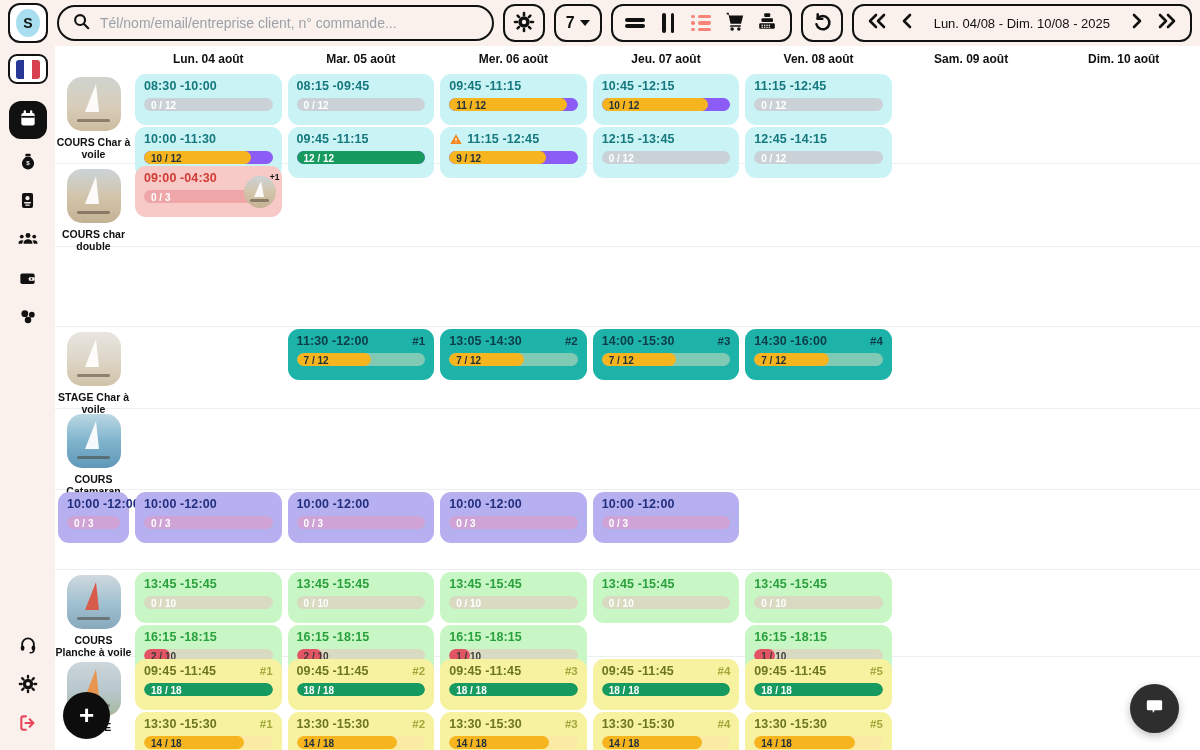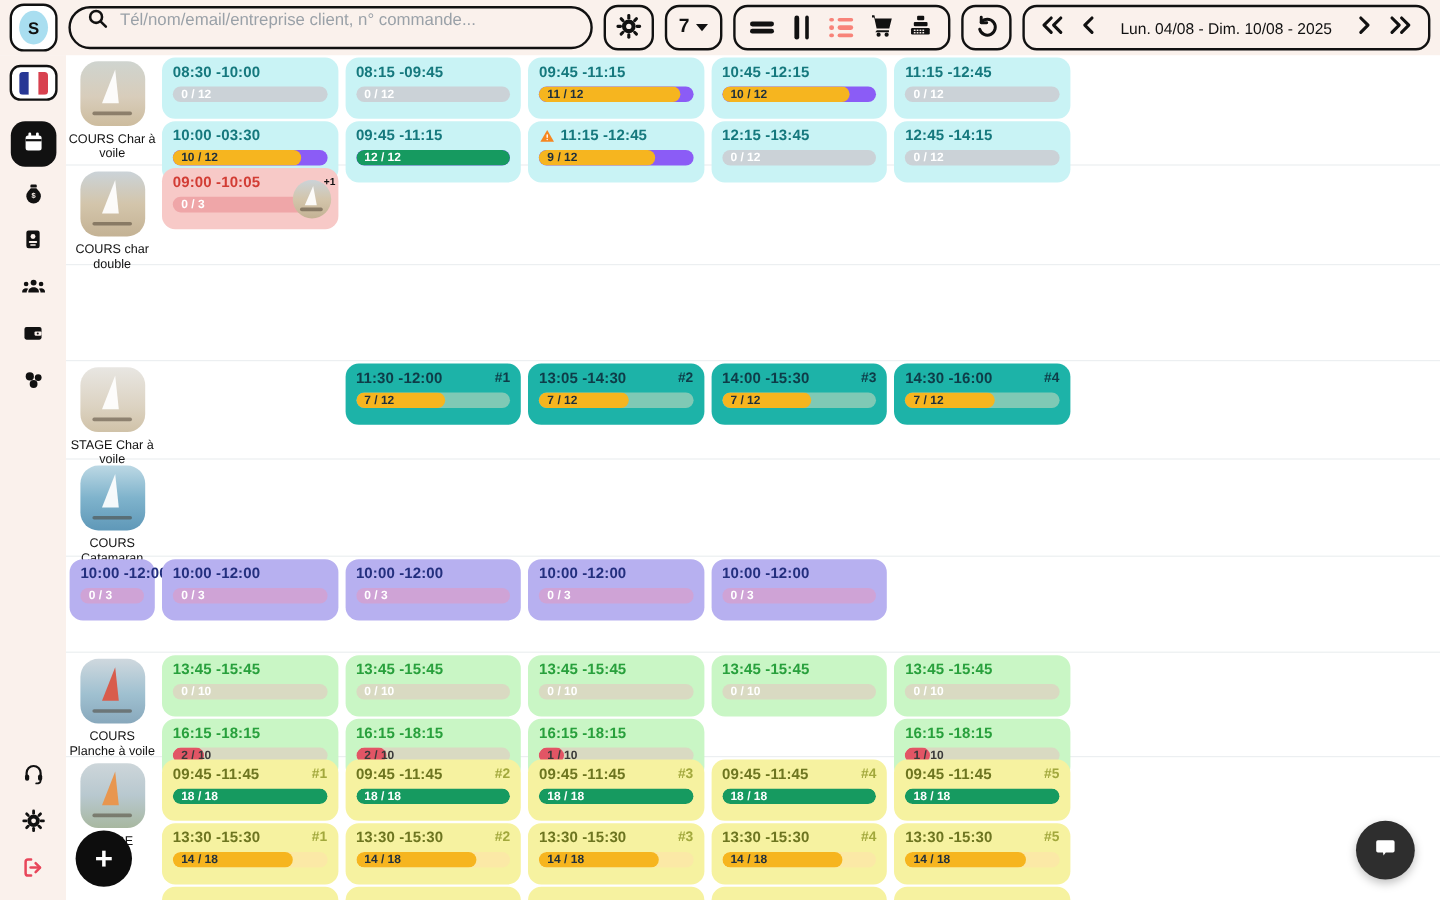--- a/index.html
+++ b/index.html
@@ -9,21 +9,21 @@
   
   .topbar{position:absolute;left:0;top:0;width:1200px;height:46px;background:#faf1ec;
     display:flex;align-items:center;gap:9px;padding:4px 8px;z-index:20}
   .sq-btn{height:38px;border:2.5px solid #111;border-radius:12px;background:#faf1ec;
     display:flex;align-items:center;justify-content:center;cursor:pointer;flex:0 0 auto}
   .avatar-btn{width:40px;height:40px;border:2px solid #111;border-radius:12px;background:#fff;
     display:flex;align-items:center;justify-content:center;flex:0 0 auto}
   .avatar-circle{width:28px;height:28px;border-radius:50%;background:#a9def0;color:#111;
     font-weight:700;font-size:14px;display:flex;align-items:center;justify-content:center}
   .search{flex:1 1 auto;height:36px;border:2.5px solid #111;border-radius:20px;background:#faf1ec;
-    display:flex;align-items:flex-start;padding:0 14px;gap:8px;min-width:0}
+    display:flex;align-items:center;padding:0 14px;gap:8px;min-width:0}
   .search input{border:none;outline:none;background:transparent;flex:1;font-size:14px;
     font-family:"Liberation Sans",sans-serif;color:#333}
   .search input::placeholder{color:#9aa1a8}
   .gear-btn{width:42px}
   .week-btn{width:48px;gap:5px;font-weight:800;font-size:16px;color:#111}
   .caret-down{width:0;height:0;border-left:5px solid transparent;border-right:5px solid transparent;
     border-top:6px solid #111}
   .icon-group{height:38px;border:2.5px solid #111;border-radius:12px;background:#faf1ec;
     display:flex;align-items:center;gap:0;padding:0 6px;flex:0 0 auto}
   .tool{width:33px;height:32px;display:flex;align-items:center;justify-content:center;cursor:pointer}
@@ -71,21 +71,21 @@
   .img2{background:linear-gradient(180deg,#cbd3d8 0%,#d3c5ab 50%,#c4b294 100%)}
   .img3{background:linear-gradient(180deg,#6f9fc0 0%,#9fc3d8 45%,#d9cdb4 75%,#cfc0a4 100%)}
   .img4{background:linear-gradient(180deg,#e8e6e2 0%,#dcd3c2 60%,#d0c2a8 100%)}
   .img5{background:linear-gradient(180deg,#bcd8e4 0%,#7fb3cc 50%,#5f98b8 100%)}
   .img6{background:linear-gradient(180deg,#b9c4e8 0%,#8fb6d4 55%,#6f9fc4 100%)}
   .img6::after{border-bottom-color:#3ec8de}
   .img7{background:linear-gradient(180deg,#cfd8de 0%,#9fc0d0 55%,#88a8bc 100%)}
   .img7::after{border-bottom-color:#d85c4c}
   .img8{background:linear-gradient(180deg,#cdd6da 0%,#b8c8cf 50%,#a8b8a0 100%)}
   .img8::after{border-bottom-color:#e8964f}
-  .rowlabel-text{margin-top:5px;font-size:10.5px;font-weight:400;color:#111;text-align:center;
+  .rowlabel-text{margin-top:5px;font-size:10.5px;font-weight:700;color:#111;text-align:center;
     line-height:1.18;max-width:76px}
   .cell{padding-top:2px;min-width:0}
 
   
   .card{position:relative;height:51px;margin:0 3px 2px;border-radius:11px;padding:5px 9px 0}
   .ctop{display:flex;align-items:center;gap:4px}
   .time{font-size:12.5px;font-weight:800;letter-spacing:.1px;white-space:nowrap}
   .num{margin-left:auto;font-size:11.5px;font-weight:800}
   .track{position:relative;height:13px;border-radius:7px;margin-top:5px;overflow:hidden}
   .fill{height:100%;border-radius:7px}
@@ -354,38 +354,48 @@
       <svg width="20" height="20" viewBox="0 0 24 24" fill="none" stroke="#e8465a" stroke-width="2.5" stroke-linecap="round" stroke-linejoin="round">
           <path d="M9.5 4H6.4A2.4 2.4 0 0 0 4 6.4v11.2A2.4 2.4 0 0 0 6.4 20h3.1"></path>
           <polyline points="14,7.5 18.5,12 14,16.5"></polyline>
           <line x1="18" y1="12" x2="9" y2="12"></line>
         </svg>
     </span>
   </span>
 </div>
 
 <div class="gridwrap">
+  <div class="day-header-row">
+    <div></div>
+  <div class="day-header">Lun. 04 août</div>
+      <div class="day-header">Mar. 05 août</div>
+      <div class="day-header">Mer. 06 août</div>
+      <div class="day-header">Jeu. 07 août</div>
+      <div class="day-header">Ven. 08 août</div>
+      <div class="day-header">Sam. 09 août</div>
+      <div class="day-header">Dim. 10 août</div>
+    </div>
   <div id="grid">
       <div class="crow" style="height: 91px;">
         <div class="rowlabel">
           <div class="pic img1"></div>
           <div class="rowlabel-text">COURS Char à voile</div>
         </div>
         <div class="cell">
           <div class="card v-cyan zero">
             <div class="ctop">
               <span class="time">08:30 -10:00</span>
             </div>
             <div class="track">
               <span class="blabel" style="color:#fff">0 / 12</span>
             </div>
           </div>
           <div class="card v-cyan">
             <div class="ctop">
-              <span class="time">10:00 -03:30</span>
+              <span class="time">10:00 -11:30</span>
             </div>
             <div class="track">
               <div class="fill f-orange" style="width:83%"></div>
               <span class="blabel" style="color:#1e2f3c">10 / 12</span>
             </div>
           </div>
         </div>
         <div class="cell">
           <div class="card v-cyan zero">
             <div class="ctop">
@@ -473,21 +483,21 @@
         <div class="cell"></div>
       </div>
       <div class="crow" style="height: 83px;">
         <div class="rowlabel">
           <div class="pic img2"></div>
           <div class="rowlabel-text">COURS char double</div>
         </div>
         <div class="cell">
           <div class="card v-pink zero">
             <div class="ctop">
-              <span class="time">09:00 -10:05</span>
+              <span class="time">09:00 -04:30</span>
             </div>
             <div class="track">
               <span class="blabel" style="color:#fff">0 / 3</span>
             </div>
             <div class="mini">
               <div class="pic img2"></div>
               <span class="plusbadge">+1</span>
             </div>
           </div>
         </div>

